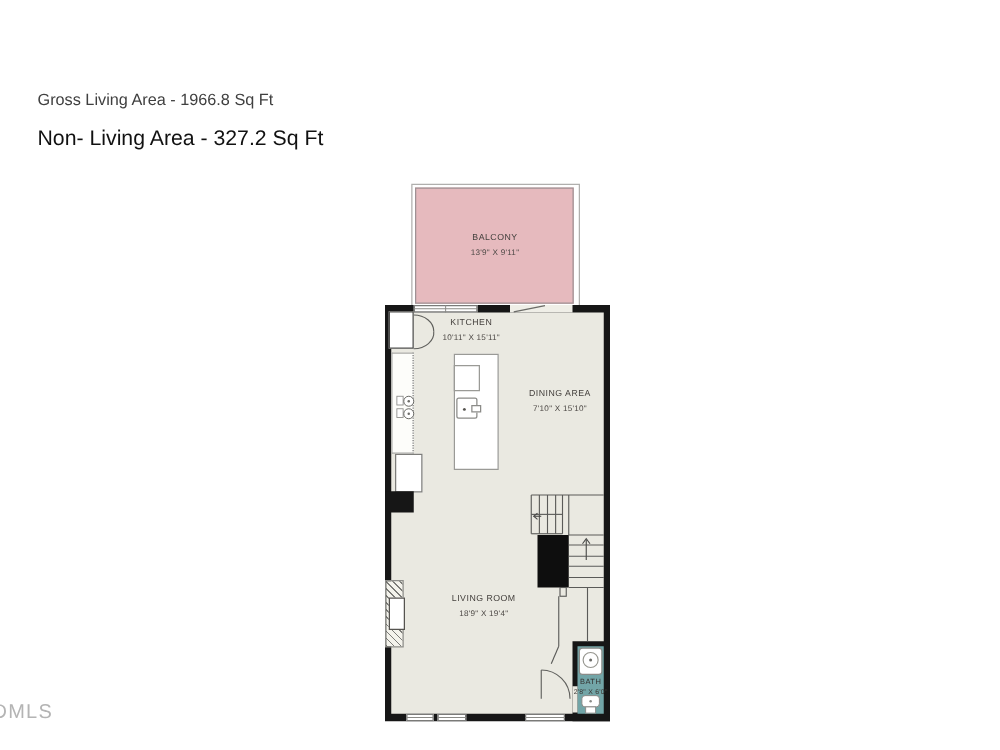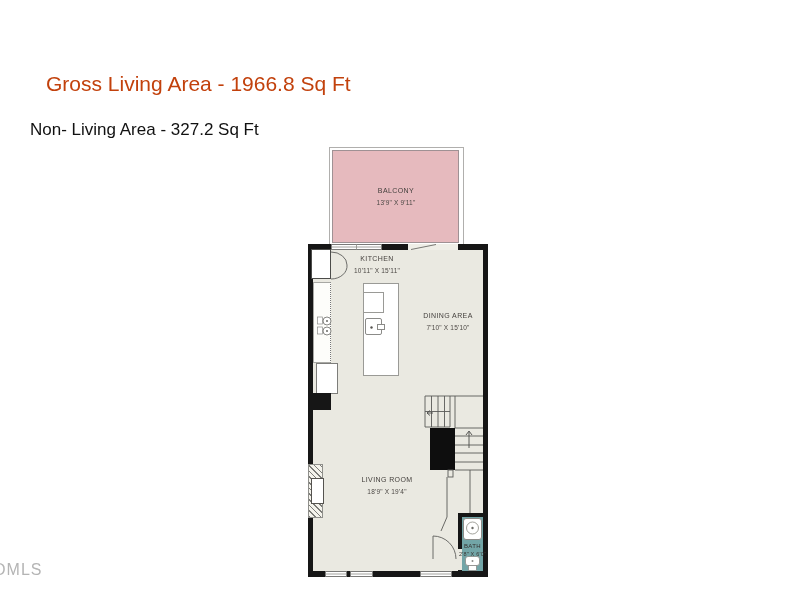--- a/index.html
+++ b/index.html
@@ -1,22 +1,22 @@
 <!DOCTYPE html>
 <html><head>
 <meta charset="utf-8">
 <style>
   html,body{margin:0;padding:0;}
   #page{position:relative;width:800px;height:600px;background:#ffffff;overflow:hidden;
         font-family:"Liberation Sans",sans-serif;}
   .abs{position:absolute;}
   
   #title{left:29px;top:26px;font-size:31px;font-weight:700;letter-spacing:-0.6px;color:#000;white-space:nowrap;}
-  #gross{left:30px;top:72px;font-size:21px;color:#c2410c;white-space:nowrap;margin-left:16px;}
-  #nonliv{left:30px;top:101px;font-size:17px;color:#111;white-space:nowrap;margin-top:19px;}
+  #gross{left:30px;top:72px;font-size:13px;color:#404040;white-space:nowrap;}
+  #nonliv{left:30px;top:101px;font-size:17px;color:#111;white-space:nowrap;}
   #watermark{left:-6px;top:561px;font-size:16px;color:#b4b4b4;letter-spacing:1px;}
   
   #balcony-outer{left:329px;top:147px;width:133px;height:98px;border:1px solid #b0afad;background:#fff;}
   #balcony-inner{left:332px;top:150px;width:127px;height:93px;background:#e6babe;border:1px solid #9f9194;box-sizing:border-box;}
   
   #walls{left:308px;top:244px;width:180px;height:333px;background:#161616;}
   #floor{left:313px;top:250px;width:170px;height:321px;background:#eae9e1;}
   
   .window{background:#ffffff;border:1px solid #7a7a78;box-sizing:border-box;}
   #win-top{left:331px;top:244px;width:51px;height:6px;}

